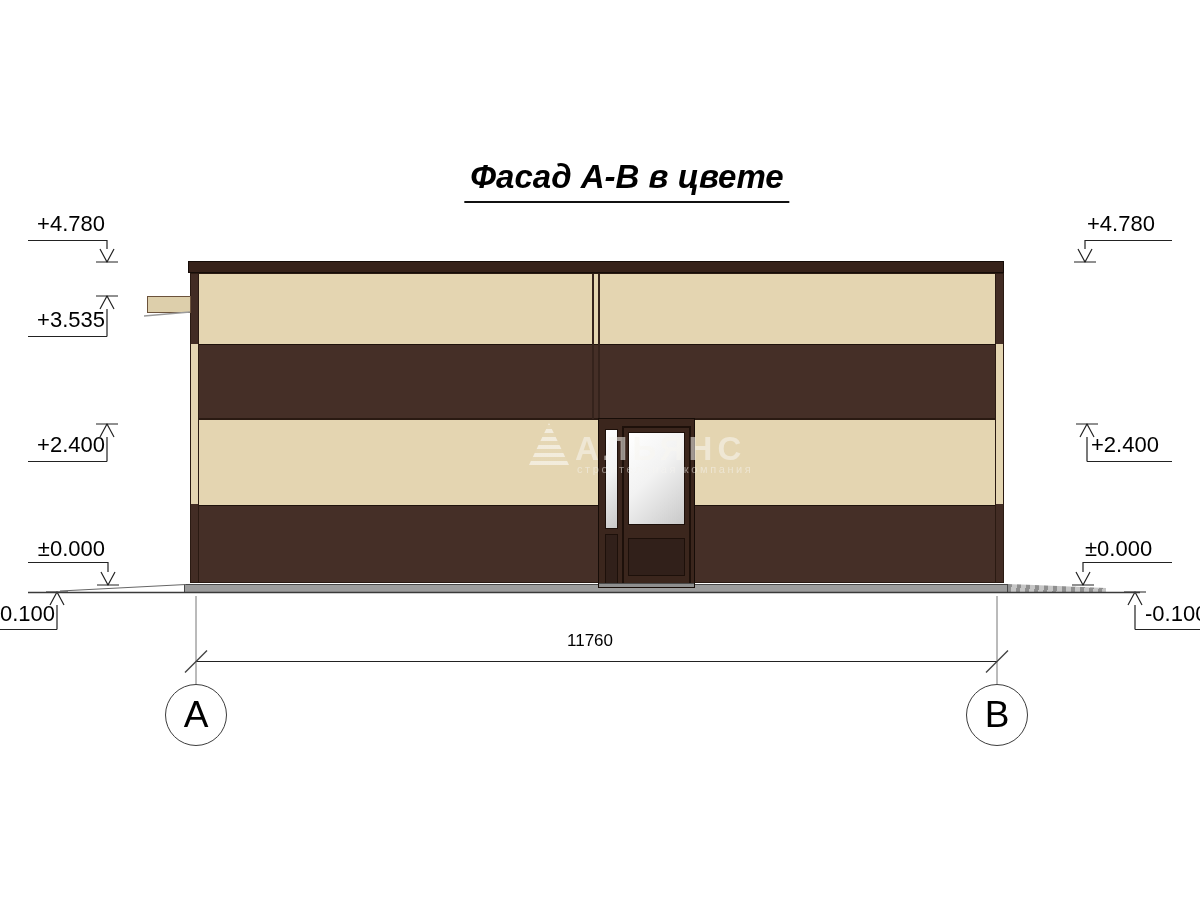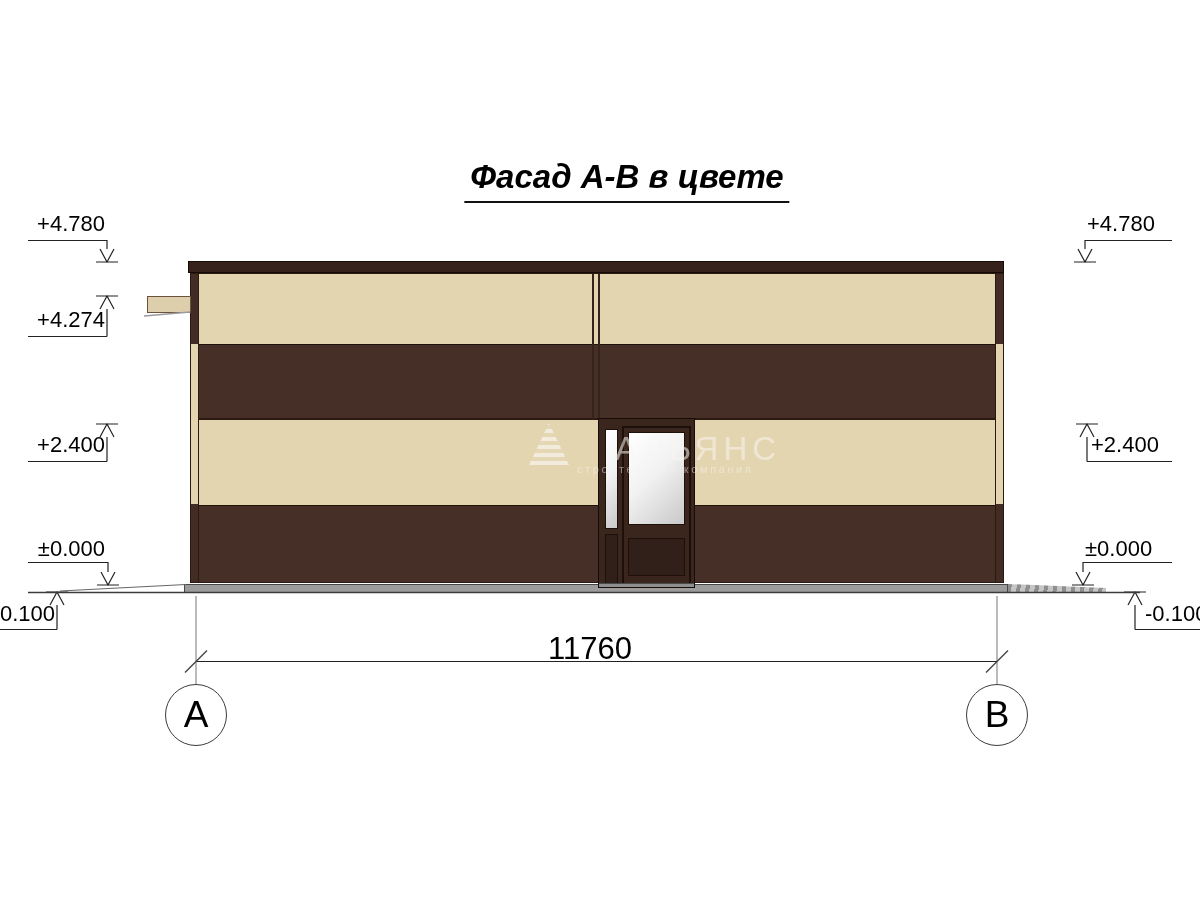--- a/index.html
+++ b/index.html
@@ -33,24 +33,24 @@
   #door-threshold{left:0;bottom:0;width:100%;height:4px;background:#8f8f8f;border-top:1px solid #4a4a4a;box-sizing:border-box;}
   
   #plinth{left:184px;top:584px;width:824px;height:9px;background:#9c9c9c;border:1px solid #474747;box-sizing:border-box;z-index:2;}
   #ramp{left:1008px;top:584px;width:98px;height:9px;background:repeating-linear-gradient(100deg,#8f8f8f 0 4px,#c6c6c6 4px 9px);
         clip-path:polygon(0 0,100% 45%,100% 100%,0 100%);z-index:1;}
   
   #wm{z-index:4;pointer-events:none;}
   #wm-logo{left:529px;top:423px;width:40px;height:42px;
      background:repeating-linear-gradient(0deg,rgba(250,248,243,0.65) 0 4px,rgba(250,248,243,0.05) 4px 8px);
      clip-path:polygon(50% 0,100% 100%,0 100%);}
-  #wm-name{left:575px;top:430px;font-size:33px;font-weight:normal;letter-spacing:5px;color:rgba(248,246,241,0.55);white-space:nowrap;margin-left:40px;}
+  #wm-name{left:575px;top:430px;font-size:33px;font-weight:bold;letter-spacing:5px;color:rgba(248,246,241,0.55);white-space:nowrap;}
   #wm-tag{left:577px;top:463px;font-size:11px;letter-spacing:2.6px;color:rgba(248,246,241,0.5);white-space:nowrap;}
   
-  #dim-text{left:590px;top:631px;transform:translateX(-50%);font-size:31px;}
+  #dim-text{left:590px;top:631px;transform:translateX(-50%);font-size:17px;}
   .axis-circle{width:62px;height:62px;border:1.5px solid #3c3c3c;border-radius:50%;box-sizing:border-box;
                text-align:center;line-height:59px;font-size:37px;background:#fff;z-index:5;}
   #annot-svg{left:0;top:0;z-index:4;pointer-events:none;}
 </style>
 </head>
 <body>
 
 <div id="canvas">
 
   <div id="title" class="abs">Фасад А-В в цвете</div>
@@ -124,21 +124,21 @@
     <path d="M60 591 L186 584.5" stroke="#666" stroke-width="1" fill="none"></path>
     <path d="M144 316 L190 312" stroke="#9a9a9a" stroke-width="1.5" fill="none"></path>
 
     <path d="M196 596 V684 M997 596 V684" stroke="#777" stroke-width="1" fill="none"></path>
 
     <path d="M196 661.5 H997" stroke="#222" stroke-width="1.2" fill="none"></path>
     <path d="M185 672.5 L207 650.5 M986 672.5 L1008 650.5" stroke="#444" stroke-width="1.4" fill="none"></path>
   </svg>
 
   <div class="abs elev r" style="left:19px;top:210px;">+4.780</div>
-  <div class="abs elev r" style="left:19px;top:306px;">+4.274</div>
+  <div class="abs elev r" style="left:19px;top:306px;">+3.535</div>
   <div class="abs elev r" style="left:19px;top:431px;">+2.400</div>
   <div class="abs elev r" style="left:19px;top:535px;">±0.000</div>
   <div class="abs elev r" style="left:-31px;top:600px;">-0.100</div>
 
   <div class="abs elev" style="left:1087px;top:210px;">+4.780</div>
   <div class="abs elev" style="left:1091px;top:431px;">+2.400</div>
   <div class="abs elev" style="left:1085px;top:535px;">±0.000</div>
   <div class="abs elev" style="left:1145px;top:600px;">-0.100</div>
 
   <div id="dim-text" class="abs">11760</div>

